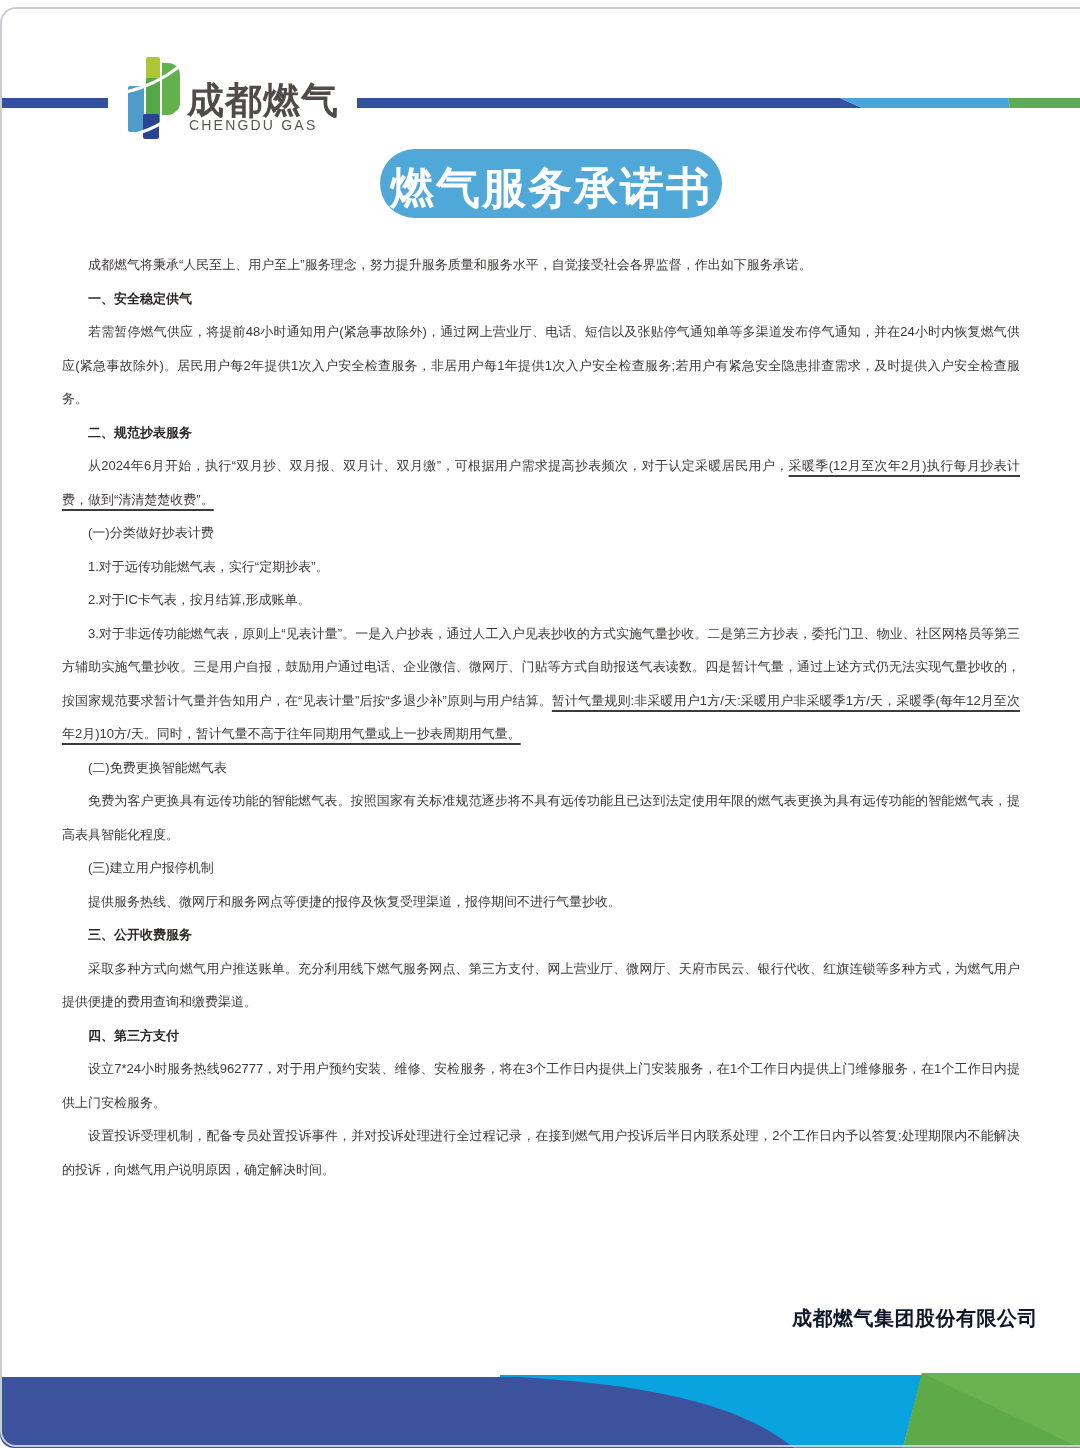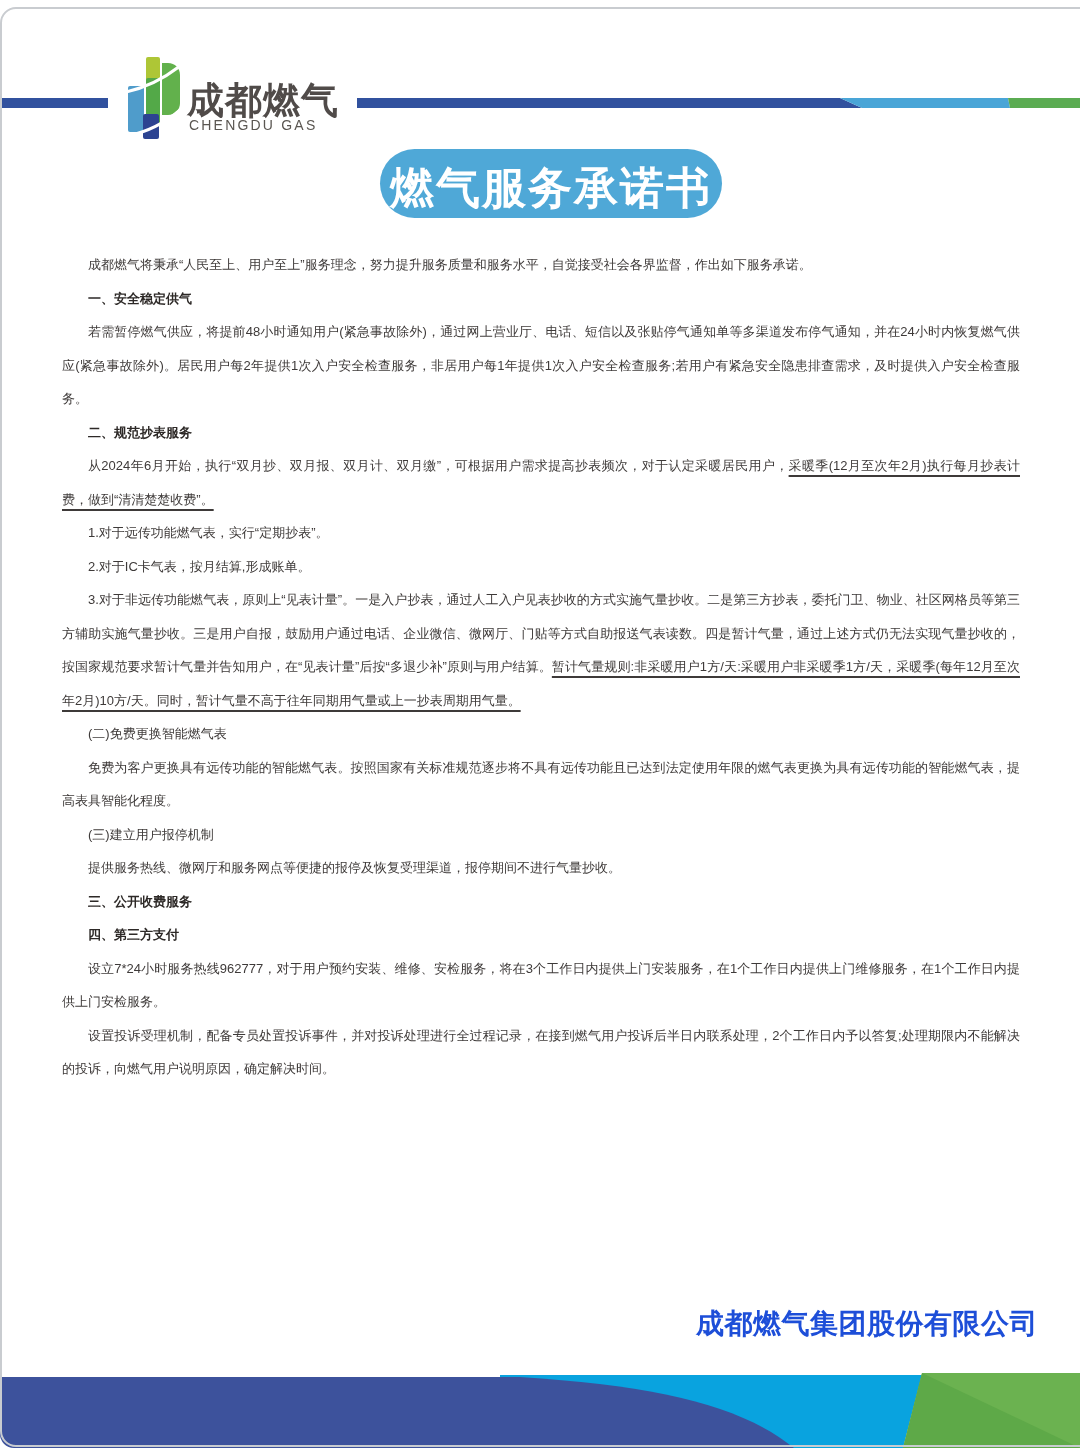--- a/index.html
+++ b/index.html
@@ -38,21 +38,21 @@
     font-size:13px; line-height:33.5px; color:#3e3a39;
     text-align:justify; text-justify:inter-character;
   }
   .doc-body p { margin:0; text-indent:2em; }
   .doc-body p.heading { font-weight:700; color:#2d2927; }
   .doc-body .u {
     text-decoration:underline; text-underline-offset:5px; text-decoration-thickness:1.5px;
   }
   .signature {
     position:absolute; right:58px; top:1305px;
-    font-size:28px; font-weight:700; color:#1d4ed8; letter-spacing:0.5px; white-space:nowrap;
+    font-size:20px; font-weight:700; color:#0f172a; letter-spacing:0.5px; white-space:nowrap;
   }
   .footer-wave { position:absolute; left:0; bottom:0; width:1080px; height:76px; display:block; }
 </style>
 </head>
 <body>
 
 <div class="page">
 
   <div class="card-border"></div>
 
@@ -79,28 +79,30 @@
   <div class="title-banner">
     <span>燃气服务承诺书</span>
   </div>
 
   <div class="doc-body">
       <p class="para"><span>成都燃气将秉承“人民至上、用户至上”服务理念，努力提升服务质量和服务水平，自觉接受社会各界监督，作出如下服务承诺。</span></p>
       <p class="heading"><span>一、安全稳定供气</span></p>
       <p class="para"><span>若需暂停燃气供应，将提前48小时通知用户(紧急事故除外)，通过网上营业厅、电话、短信以及张贴停气通知单等多渠道发布停气通知，并在24小时内恢复燃气供应(紧急事故除外)。居民用户每2年提供1次入户安全检查服务，非居用户每1年提供1次入户安全检查服务;若用户有紧急安全隐患排查需求，及时提供入户安全检查服务。</span></p>
       <p class="heading"><span>二、规范抄表服务</span></p>
       <p class="para"><span>从2024年6月开始，执行“双月抄、双月报、双月计、双月缴”，可根据用户需求提高抄表频次，对于认定采暖居民用户，</span><span class="u">采暖季(12月至次年2月)执行每月抄表计费，做到“清清楚楚收费”。</span></p>
+      <p class="para"><span>(一)分类做好抄表计费</span></p>
       <p class="para"><span>1.对于远传功能燃气表，实行“定期抄表”。</span></p>
       <p class="para"><span>2.对于IC卡气表，按月结算,形成账单。</span></p>
       <p class="para"><span>3.对于非远传功能燃气表，原则上“见表计量”。一是入户抄表，通过人工入户见表抄收的方式实施气量抄收。二是第三方抄表，委托门卫、物业、社区网格员等第三方辅助实施气量抄收。三是用户自报，鼓励用户通过电话、企业微信、微网厅、门贴等方式自助报送气表读数。四是暂计气量，通过上述方式仍无法实现气量抄收的，按国家规范要求暂计气量并告知用户，在“见表计量”后按“多退少补”原则与用户结算。</span><span class="u">暂计气量规则:非采暖用户1方/天:采暖用户非采暖季1方/天，采暖季(每年12月至次年2月)10方/天。同时，暂计气量不高于往年同期用气量或上一抄表周期用气量。</span></p>
       <p class="para"><span>(二)免费更换智能燃气表</span></p>
       <p class="para"><span>免费为客户更换具有远传功能的智能燃气表。按照国家有关标准规范逐步将不具有远传功能且已达到法定使用年限的燃气表更换为具有远传功能的智能燃气表，提高表具智能化程度。</span></p>
       <p class="para"><span>(三)建立用户报停机制</span></p>
       <p class="para"><span>提供服务热线、微网厅和服务网点等便捷的报停及恢复受理渠道，报停期间不进行气量抄收。</span></p>
       <p class="heading"><span>三、公开收费服务</span></p>
+      <p class="para"><span>采取多种方式向燃气用户推送账单。充分利用线下燃气服务网点、第三方支付、网上营业厅、微网厅、天府市民云、银行代收、红旗连锁等多种方式，为燃气用户提供便捷的费用查询和缴费渠道。</span></p>
       <p class="heading"><span>四、第三方支付</span></p>
       <p class="para"><span>设立7*24小时服务热线962777，对于用户预约安装、维修、安检服务，将在3个工作日内提供上门安装服务，在1个工作日内提供上门维修服务，在1个工作日内提供上门安检服务。</span></p>
       <p class="para"><span>设置投诉受理机制，配备专员处置投诉事件，并对投诉处理进行全过程记录，在接到燃气用户投诉后半日内联系处理，2个工作日内予以答复;处理期限内不能解决的投诉，向燃气用户说明原因，确定解决时间。</span></p>
     </div>
 
   <div class="signature">成都燃气集团股份有限公司</div>
 
   <svg class="footer-wave" viewBox="0 0 1080 76" preserveAspectRatio="none" aria-hidden="true">
     <path d="M500,3 H922 L903,76 H500 Z" fill="#09a3df"></path>
     <path d="M922,1 H1080 V76 H903 Z" fill="#6bb250"></path>

